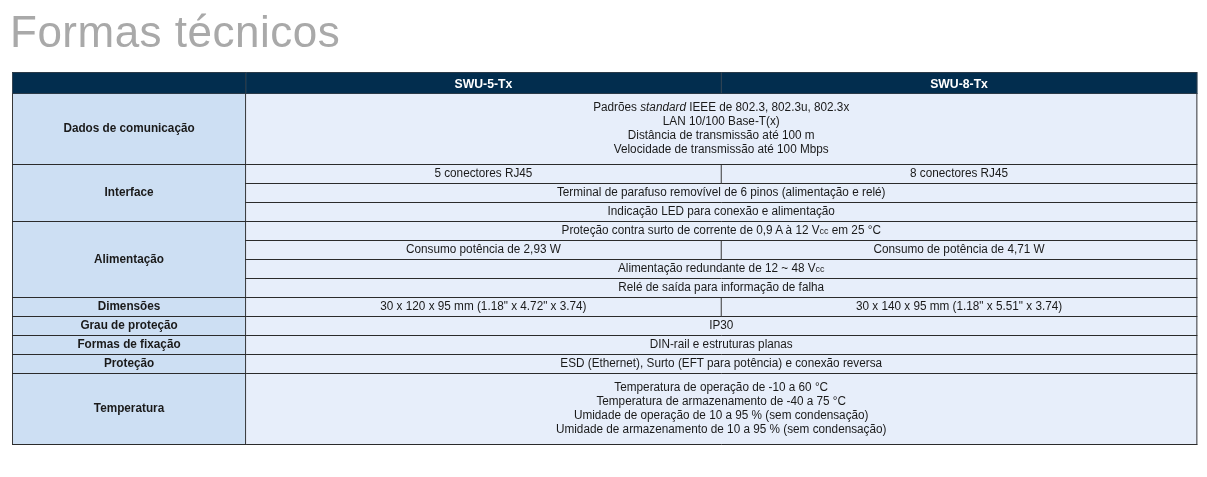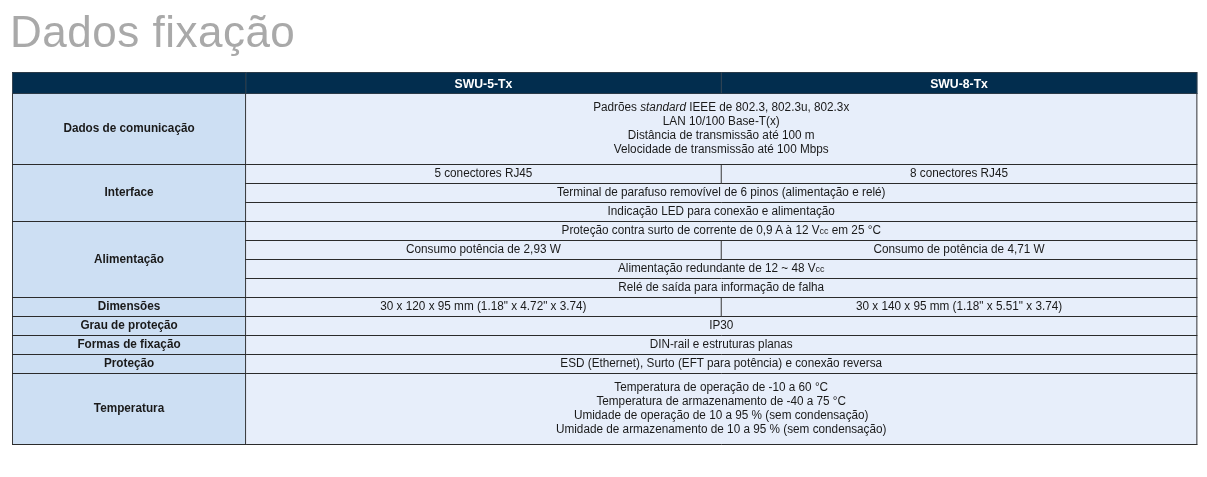--- a/index.html
+++ b/index.html
@@ -36,21 +36,21 @@
   }
   .r20 td { height: 18px; }
   .multi { padding: 2px 0 !important; }
   .multi div { line-height: 13.8px; }
   .vcc-sub { font-size: 9.5px; }
   em { font-style: italic; }
 </style>
 </head>
 <body>
 
-<div class="page-title">Dados fixação</div>
+<div class="page-title">Formas técnicos</div>
 
 <table class="spec-table">
   <colgroup>
       <col class="c0">
       <col class="c1">
       <col class="c2">
     </colgroup>
   <thead>
     <tr>
       <th></th>

